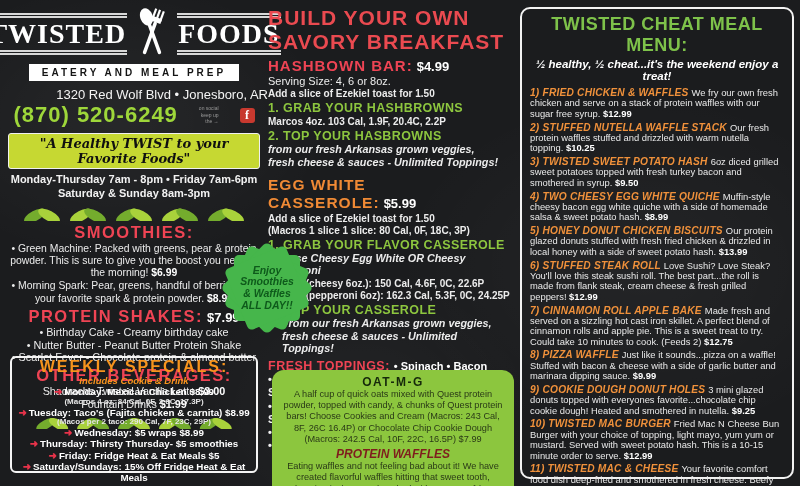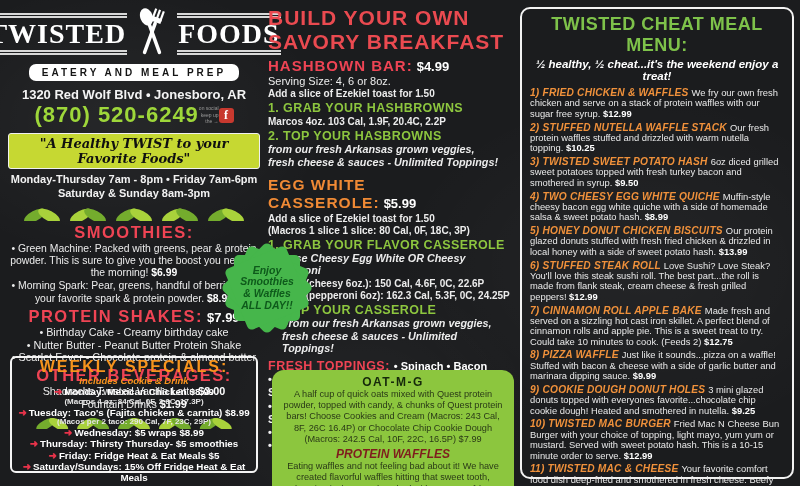--- a/index.html
+++ b/index.html
@@ -9,23 +9,23 @@
       radial-gradient(ellipse 300px 200px at 15% 25%, rgba(255,255,255,.05), transparent 70%),
       radial-gradient(ellipse 350px 250px at 80% 55%, rgba(255,255,255,.04), transparent 70%),
       radial-gradient(ellipse 250px 200px at 45% 85%, rgba(255,255,255,.04), transparent 70%);
     font-family:"Liberation Sans",sans-serif;color:#eee;}
   
   .col-left{position:absolute;left:0;top:0;width:268px;text-align:center;}
   .logo-row{display:flex;align-items:center;justify-content:center;gap:3px;margin-top:7px;}
   .logo-word{font-family:"Liberation Serif",serif;font-weight:bold;font-size:28px;line-height:1;
     color:#fff;border-top:5px double #d8d8d8;border-bottom:5px double #d8d8d8;padding:2px 1px;letter-spacing:1px;}
   .pill{display:inline-block;background:#fff;color:#141414;font-weight:bold;font-size:10px;
-    letter-spacing:3px;padding:3px 13px;border-radius:7px;margin-top:3px;}
-  .addr{font-size:13px;font-weight:bold;margin-top:6px;color:#f4f4f4;}
-  .phone-row{display:flex;justify-content:center;align-items:center;gap:0;margin-top:0px;}
+    letter-spacing:3px;padding:3px 13px;border-radius:0;margin-top:3px;}
+  .addr{font-size:13px;font-weight:normal;margin-top:6px;color:#f4f4f4;text-align:right;}
+  .phone-row{display:flex;justify-content:center;align-items:center;gap:21px;margin-top:0px;}
   .phone{font-size:22px;font-weight:bold;color:#9ed73a;letter-spacing:1px;}
   .fb-cap{font-size:5px;color:#9a9a9a;text-align:right;line-height:1.35;}
   .fb-icon{width:15px;height:15px;background:#c8392f;border-radius:3px;color:#fff;
     font-family:"Liberation Serif",serif;font-weight:bold;font-size:12px;line-height:15px;text-align:center;}
   .banner{width:250px;margin:5px auto 0;background:#c6d832;border:1px solid #f0f0f0;border-radius:3px;
     color:#101010;font-family:"DejaVu Serif",serif;font-style:italic;font-weight:bold;font-size:13px;padding:2px 0;}
   .hours{margin-top:4px;font-size:11px;font-weight:bold;line-height:1.25;color:#f2f2f2;}
   .leafline{display:block;margin:2px auto 0;}
   .sec-h{font-weight:bold;letter-spacing:1.5px;margin-top:2px;}
   .sec-h.red{color:#ef4454;font-size:16.5px;}

